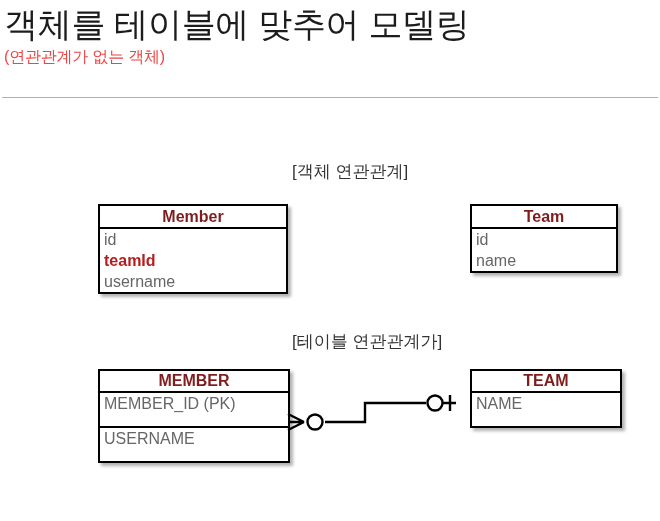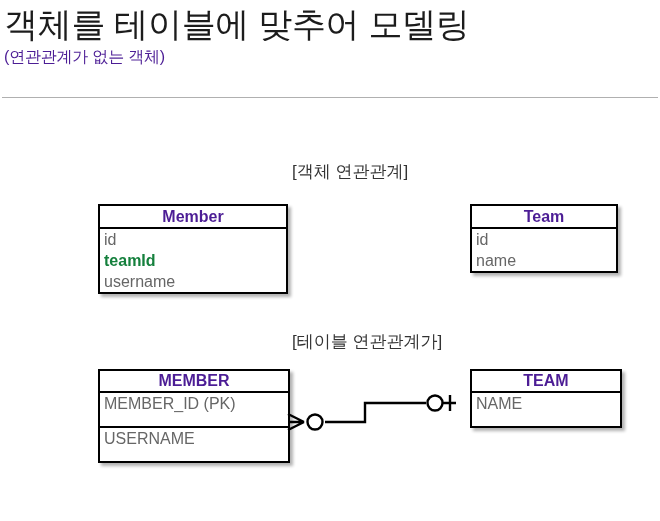--- a/index.html
+++ b/index.html
@@ -36,21 +36,21 @@
     white-space: nowrap;
   }
   .slide-subtitle {
     position: absolute;
     left: 4px;
     top: 47px;
     font-size: 16px;
     font-weight: 400;
     line-height: 20px;
     letter-spacing: -0.2px;
-    color: #4c1d95;
+    color: #ef4444;
     white-space: nowrap;
   }
   .header-rule {
     position: absolute;
     left: 2px;
     top: 97px;
     width: 656px;
     height: 1px;
     background: #b0b0b0;
   }
@@ -71,39 +71,39 @@
     position: absolute;
     box-sizing: border-box;
     background: #ffffff;
     border: 2px solid #000000;
     box-shadow: 3px 3px 3px rgba(0,0,0,0.30);
   }
   .entity-title {
     box-sizing: border-box;
     text-align: center;
     font-weight: bold;
-    color: #4c1d95;
+    color: #7f1d1d;
     border-bottom: 2px solid #000000;
     white-space: nowrap;
     overflow: hidden;
   }
   .entity-section {
     box-sizing: border-box;
   }
   .entity-section.divided {
     border-bottom: 2px solid #000000;
   }
   .entity-field {
     color: #666666;
     white-space: nowrap;
     overflow: hidden;
     padding-left: 4px;
   }
   .entity-field.strong {
-    color: #15803d;
+    color: #b91c1c;
     font-weight: bold;
   }
 
   
   .obj-box .entity-title {
     font-size: 16px;
     line-height: 21px;
     height: 23px;
   }
   .obj-box .entity-field {

